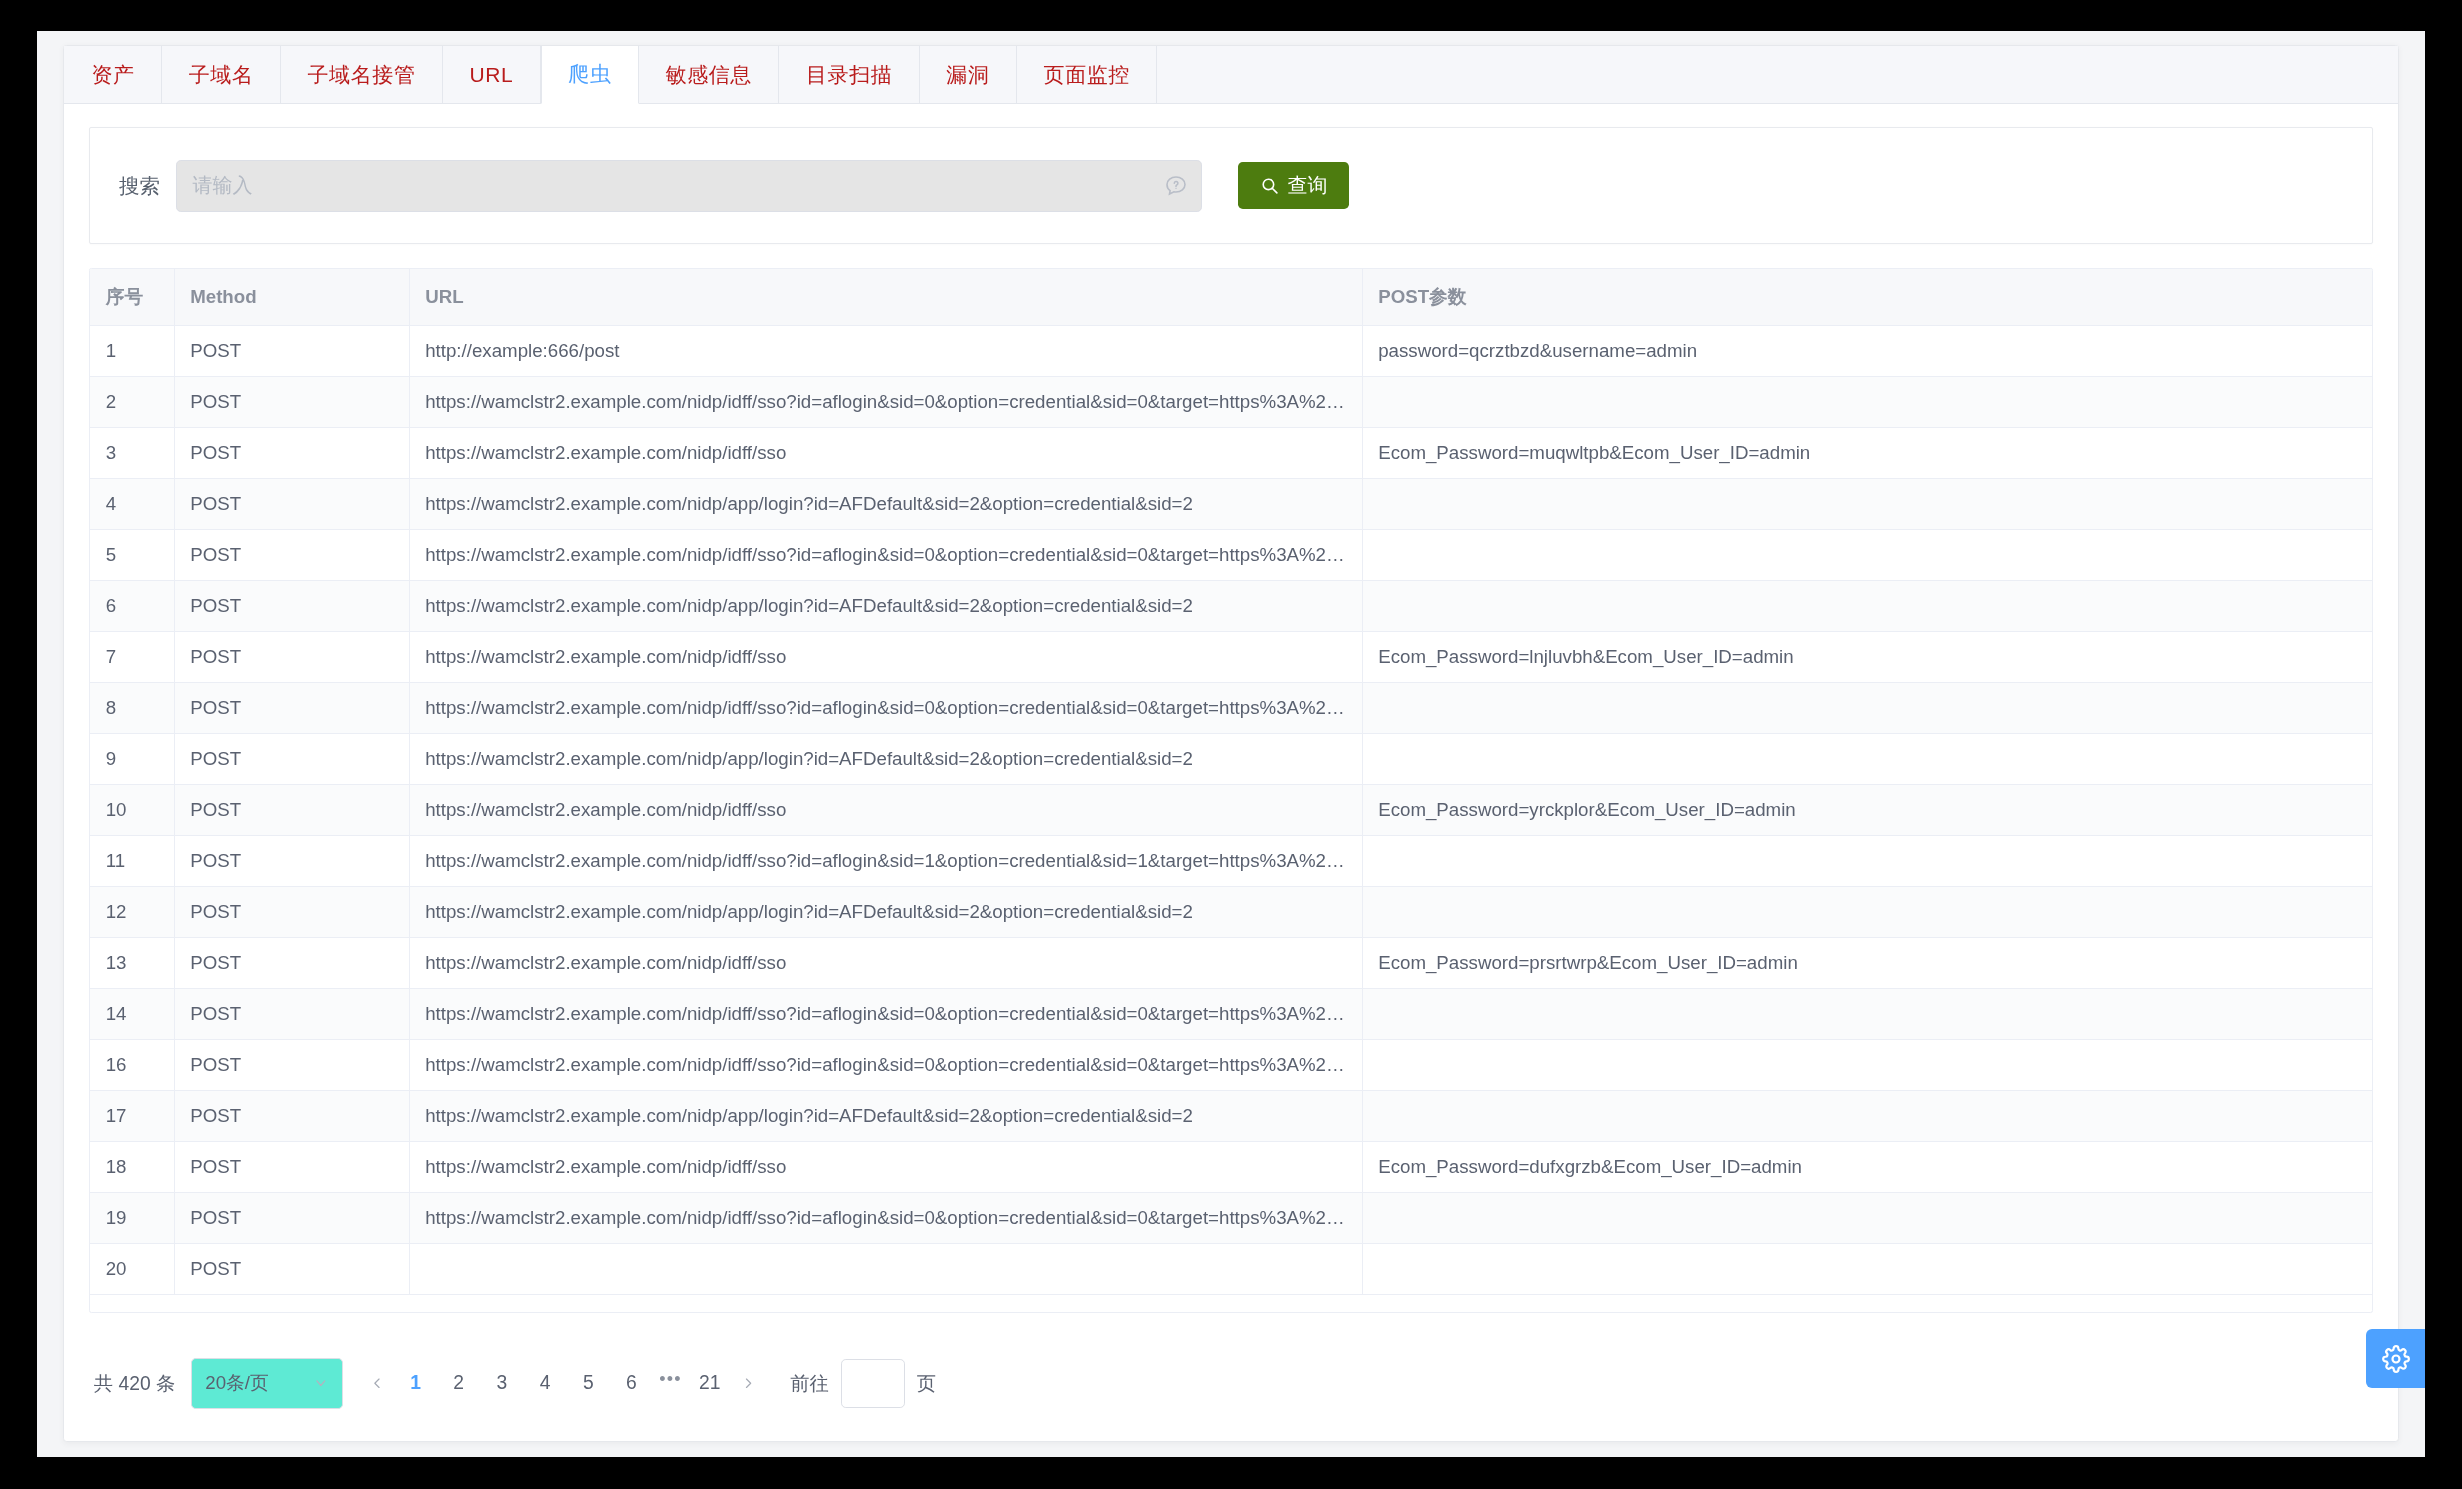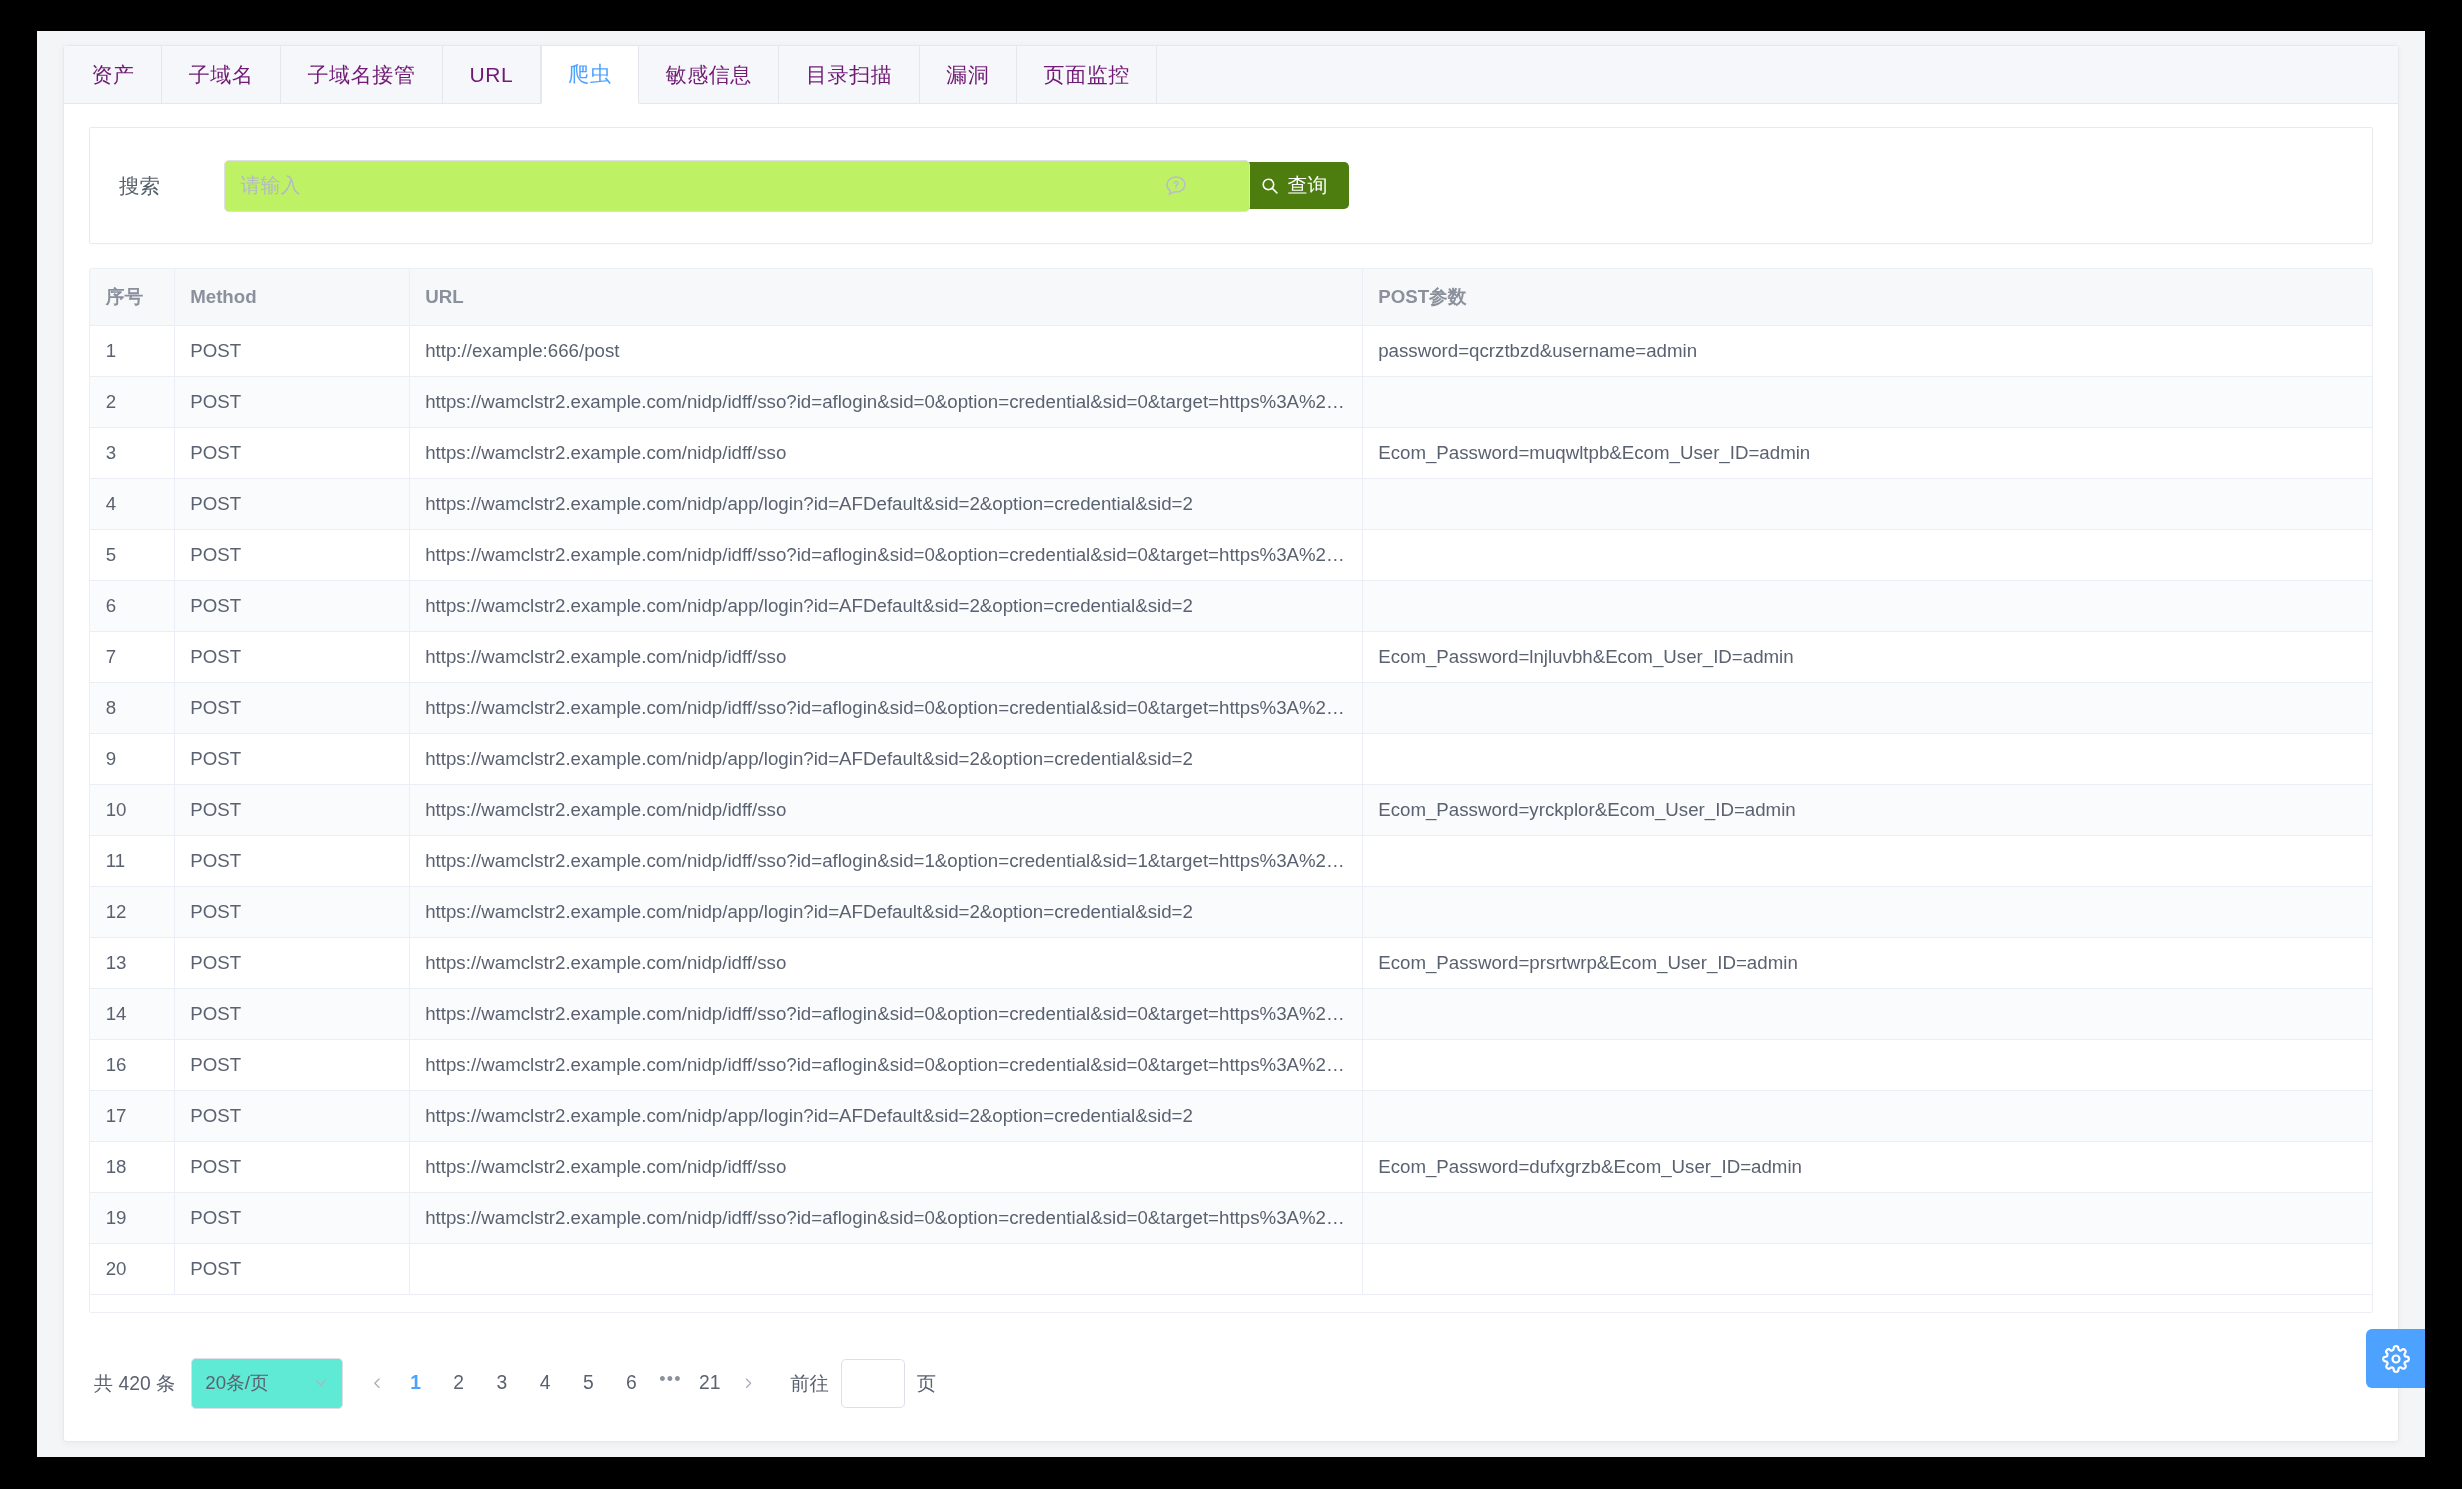--- a/index.html
+++ b/index.html
@@ -44,21 +44,21 @@
     align-items: stretch;
     padding-left: 0;
   }
 
   .tab-item {
     display: flex;
     align-items: center;
     justify-content: center;
     padding: 0 26.5px;
     font-size: 21px;
-    color: #701a75;
+    color: #b91c1c;
     background: transparent;
     border-right: 0.6px solid #e4e7ed;
     white-space: nowrap;
     cursor: pointer;
     position: relative;
     letter-spacing: 0.6px;
   }
   .tab-item:first-child { border-left: 0.6px solid transparent; }
 
   .tab-item.active {
@@ -103,22 +103,21 @@
   .search-input {
     width: 100%;
     height: 100%;
     border: 0.6px solid #dcdfe6;
     border-radius: 4.8px;
     font-size: 20px;
     color: #3a3f48;
     padding: 0 42px 0 15.7px;
     outline: none;
     font-family: "Liberation Sans", "DejaVu Sans", sans-serif;
-    background: #bef264;
-    margin-left: 48px;
+    background: #e5e5e5;
   }
   .search-input::placeholder { color: #b4bac4; }
 
   .help-icon {
     position: absolute;
     right: 13.3px;
     top: 50%;
     transform: translateY(-50%);
     width: 24px;
     height: 24px;

